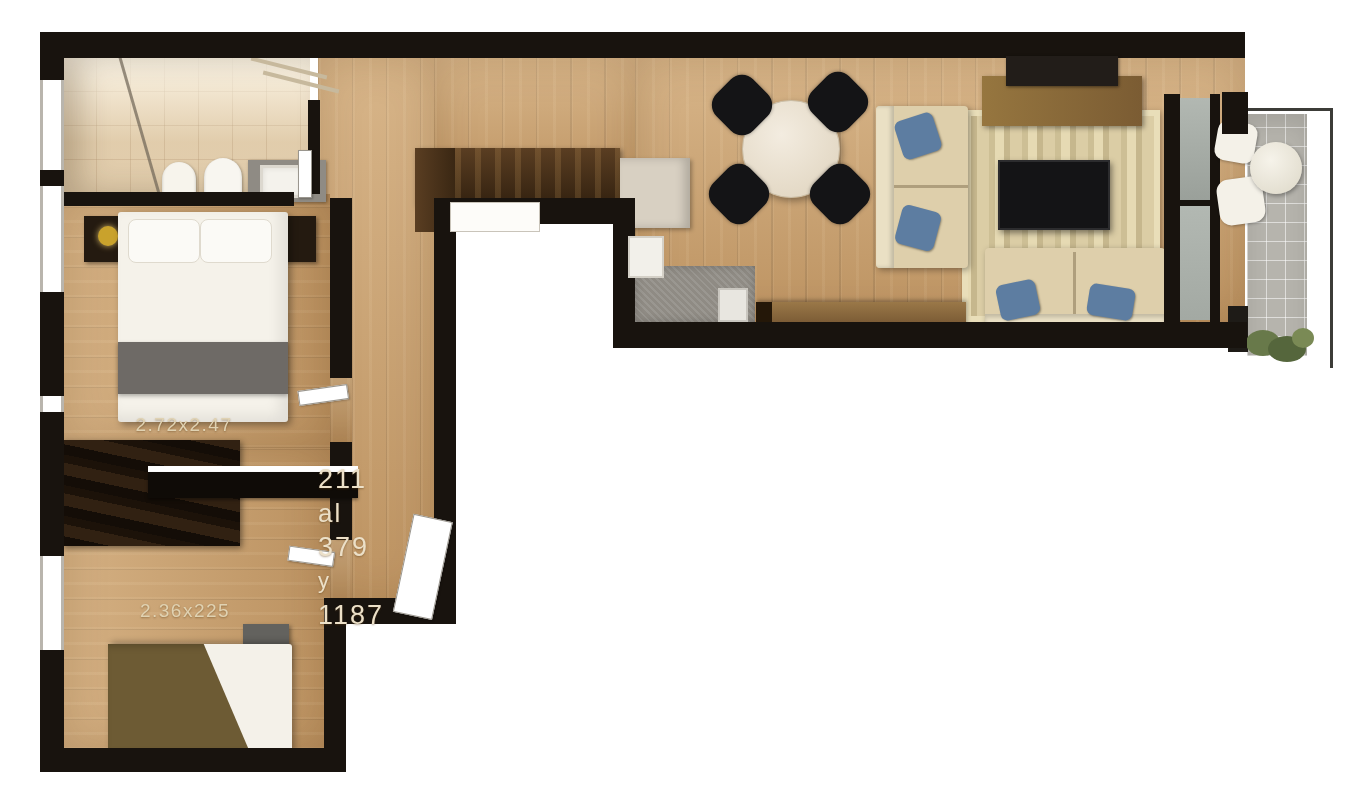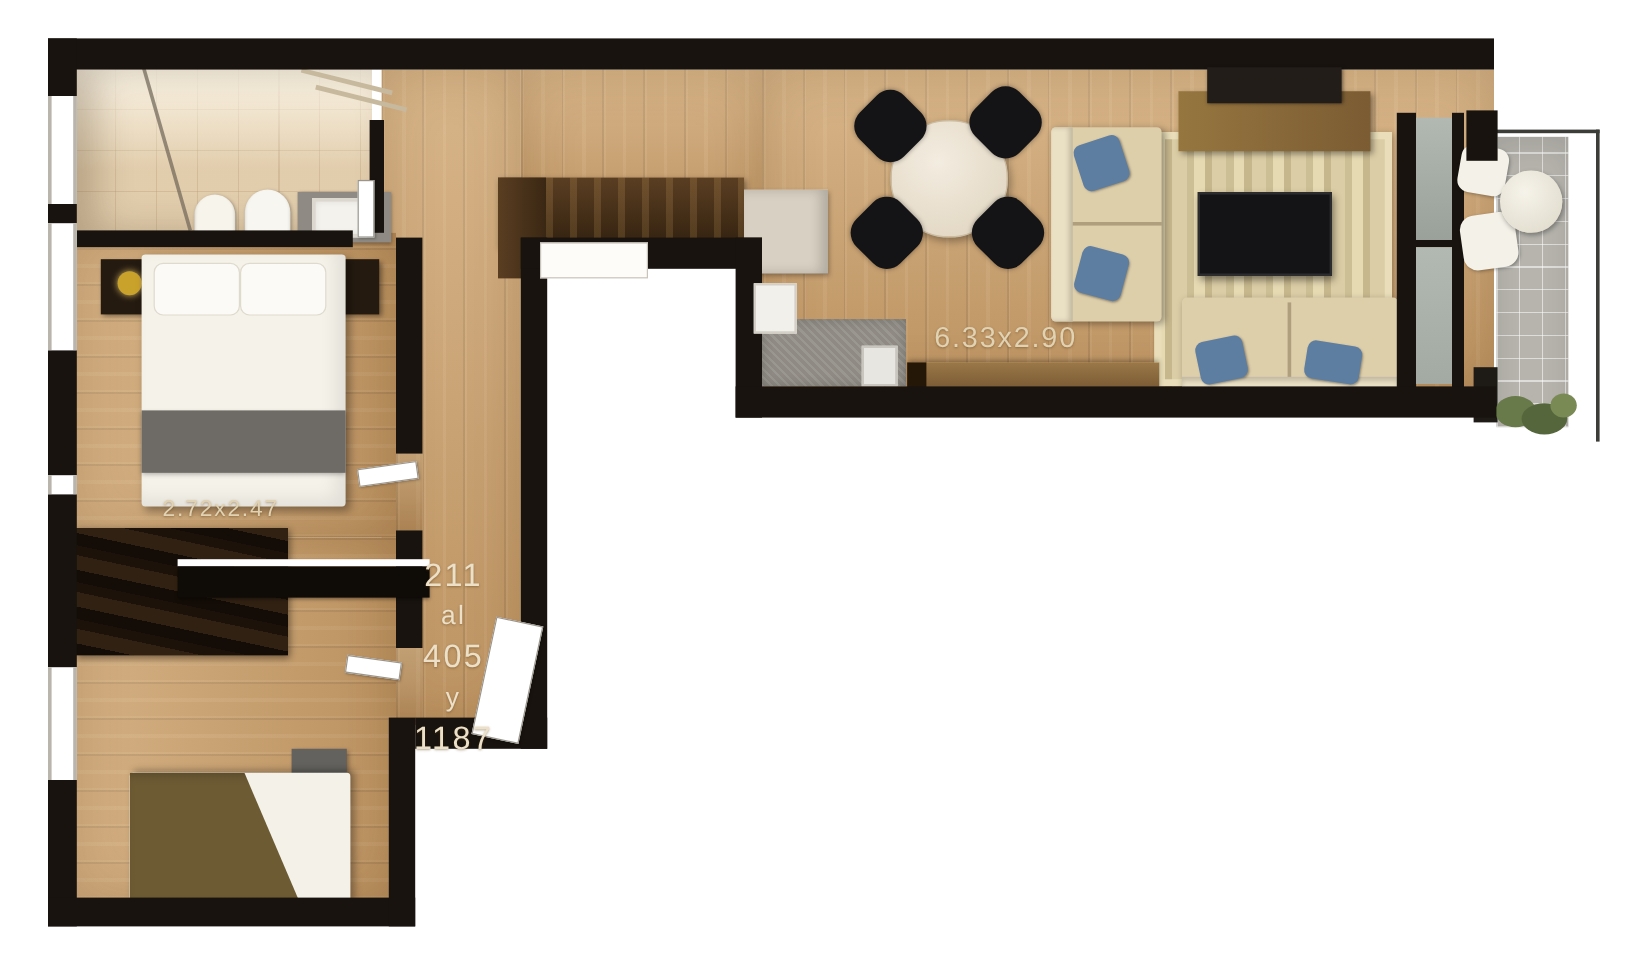--- a/index.html
+++ b/index.html
@@ -36,21 +36,21 @@
   .wall{background:var(--wall);}
   .window{background:#ffffff;box-shadow:inset 3px 0 0 #b9b5ad, inset -3px 0 0 #b9b5ad;}
 
   
   .dark{background:var(--dark);}
   .doorleaf{background:#ffffff;border:1px solid #9a968e;box-shadow:1px 1px 2px rgba(0,0,0,0.25);}
   .chair{background:var(--tv);border-radius:16px;transform:rotate(45deg);box-shadow:0 0 4px rgba(0,0,0,0.4);}
   .pillow{background:var(--pillow);border-radius:7px;box-shadow:1px 1px 2px rgba(0,0,0,0.35);}
   .label{color:var(--label);font-size:19px;letter-spacing:1.5px;text-align:center;
          text-shadow:0 1px 2px rgba(90,60,20,0.45);}
-  .units{color:var(--units);font-size:27px;line-height:34px;letter-spacing:2px;text-align:center;
+  .units{color:var(--units);font-size:27px;line-height:34px;letter-spacing:2px;
          text-shadow:0 1px 2px rgba(90,60,20,0.45);}
 </style>
 </head>
 <body>
 
 <div class="canvas">
 
   <div class="abs tiles" style="left:62px;top:58px;width:248px;height:136px;"></div>
   <div class="abs wood" style="left:318px;top:58px;width:116px;height:546px;"></div>
   <div class="abs wood" style="left:434px;top:58px;width:201px;height:142px;"></div>
@@ -154,23 +154,23 @@
   <div class="abs" style="left:450px;top:202px;width:88px;height:28px;background:#fdfcf9;border:1px solid #c9c4ba;"></div>
   <div class="abs" style="left:628px;top:236px;width:36px;height:42px;background:#f2f0ea;box-shadow:inset 0 0 0 2px #d4d0c7;"></div>
   <div class="abs" style="left:1006px;top:56px;width:112px;height:30px;background:#221d19;box-shadow:1px 1px 3px rgba(0,0,0,0.5);"></div>
 
   <div class="abs doorleaf" style="left:298px;top:150px;width:12px;height:46px;"></div>
   <div class="abs doorleaf" style="left:298px;top:384px;width:48px;height:13px;transform:rotate(-8deg);transform-origin:right center;"></div>
   <div class="abs doorleaf" style="left:288px;top:552px;width:44px;height:13px;transform:rotate(8deg);transform-origin:right center;"></div>
   <div class="abs doorleaf" style="left:392px;top:520px;width:38px;height:98px;transform:rotate(12deg);transform-origin:bottom right;"></div>
 
   <div class="abs label" style="left:84px;top:414px;width:200px;height:28px;">2.72x2.47</div>
-  <div class="abs label" style="left:738px;top:268px;width:200px;height:28px;font-size:24px;">6.33x2.90</div>
+  <div class="abs label" style="left:85px;top:600px;width:200px;height:28px;">2.36x225</div>
 
   <div class="abs" style="left:318px;top:462px;width:120px;height:172px;">
     <div class="units">211</div>
-    <div class="units" style="font-size:22px;">al</div>
-    <div class="units">405</div>
+    <div class="units" style="font-size:26px;">al</div>
+    <div class="units">379</div>
     <div class="units" style="font-size:22px;">y</div>
     <div class="units">1187</div>
   </div>
 
 </div>
 
 </body></html>

